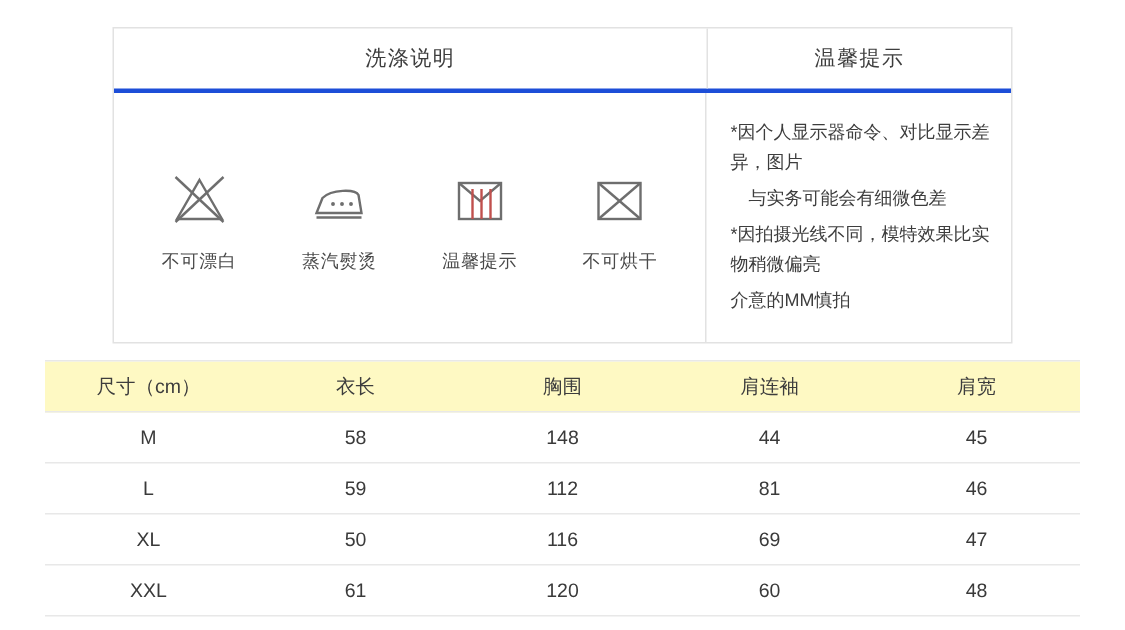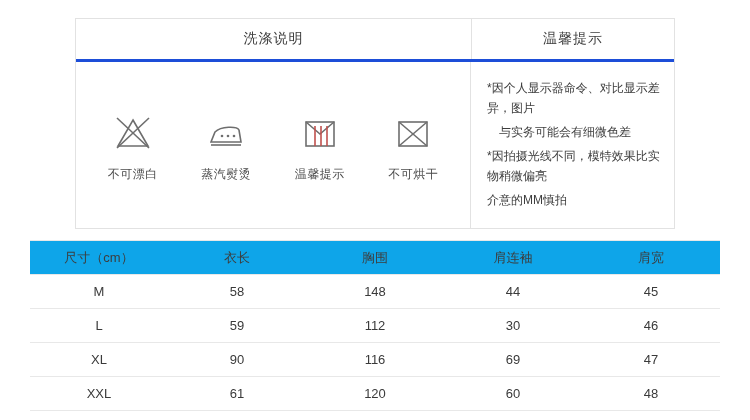--- a/index.html
+++ b/index.html
@@ -104,21 +104,21 @@
   .size-table td {
     text-align: center;
     font-size: 13px;
     font-weight: normal;
     color: #3a3a3a;
     height: 32px;
     border-bottom: 1px solid #e8e8e8;
     border-top: 1px solid #e8e8e8;
   }
   .size-table thead th {
-    background: #0ea5e9;
+    background: #fef9c3;
     color: #3d3d3d;
     height: 31px;
     margin-top: 24px;
   }
   .size-table tbody td {
     height: 31px;
   }
 </style>
 </head>
 <body>
@@ -210,26 +210,26 @@
       <td>M</td>
       <td>58</td>
       <td>148</td>
       <td>44</td>
       <td>45</td>
     </tr>
     <tr>
       <td>L</td>
       <td>59</td>
       <td>112</td>
-      <td>30</td>
+      <td>81</td>
       <td>46</td>
     </tr>
     <tr>
       <td>XL</td>
-      <td>90</td>
+      <td>50</td>
       <td>116</td>
       <td>69</td>
       <td>47</td>
     </tr>
     <tr>
       <td>XXL</td>
       <td>61</td>
       <td>120</td>
       <td>60</td>
       <td>48</td>

